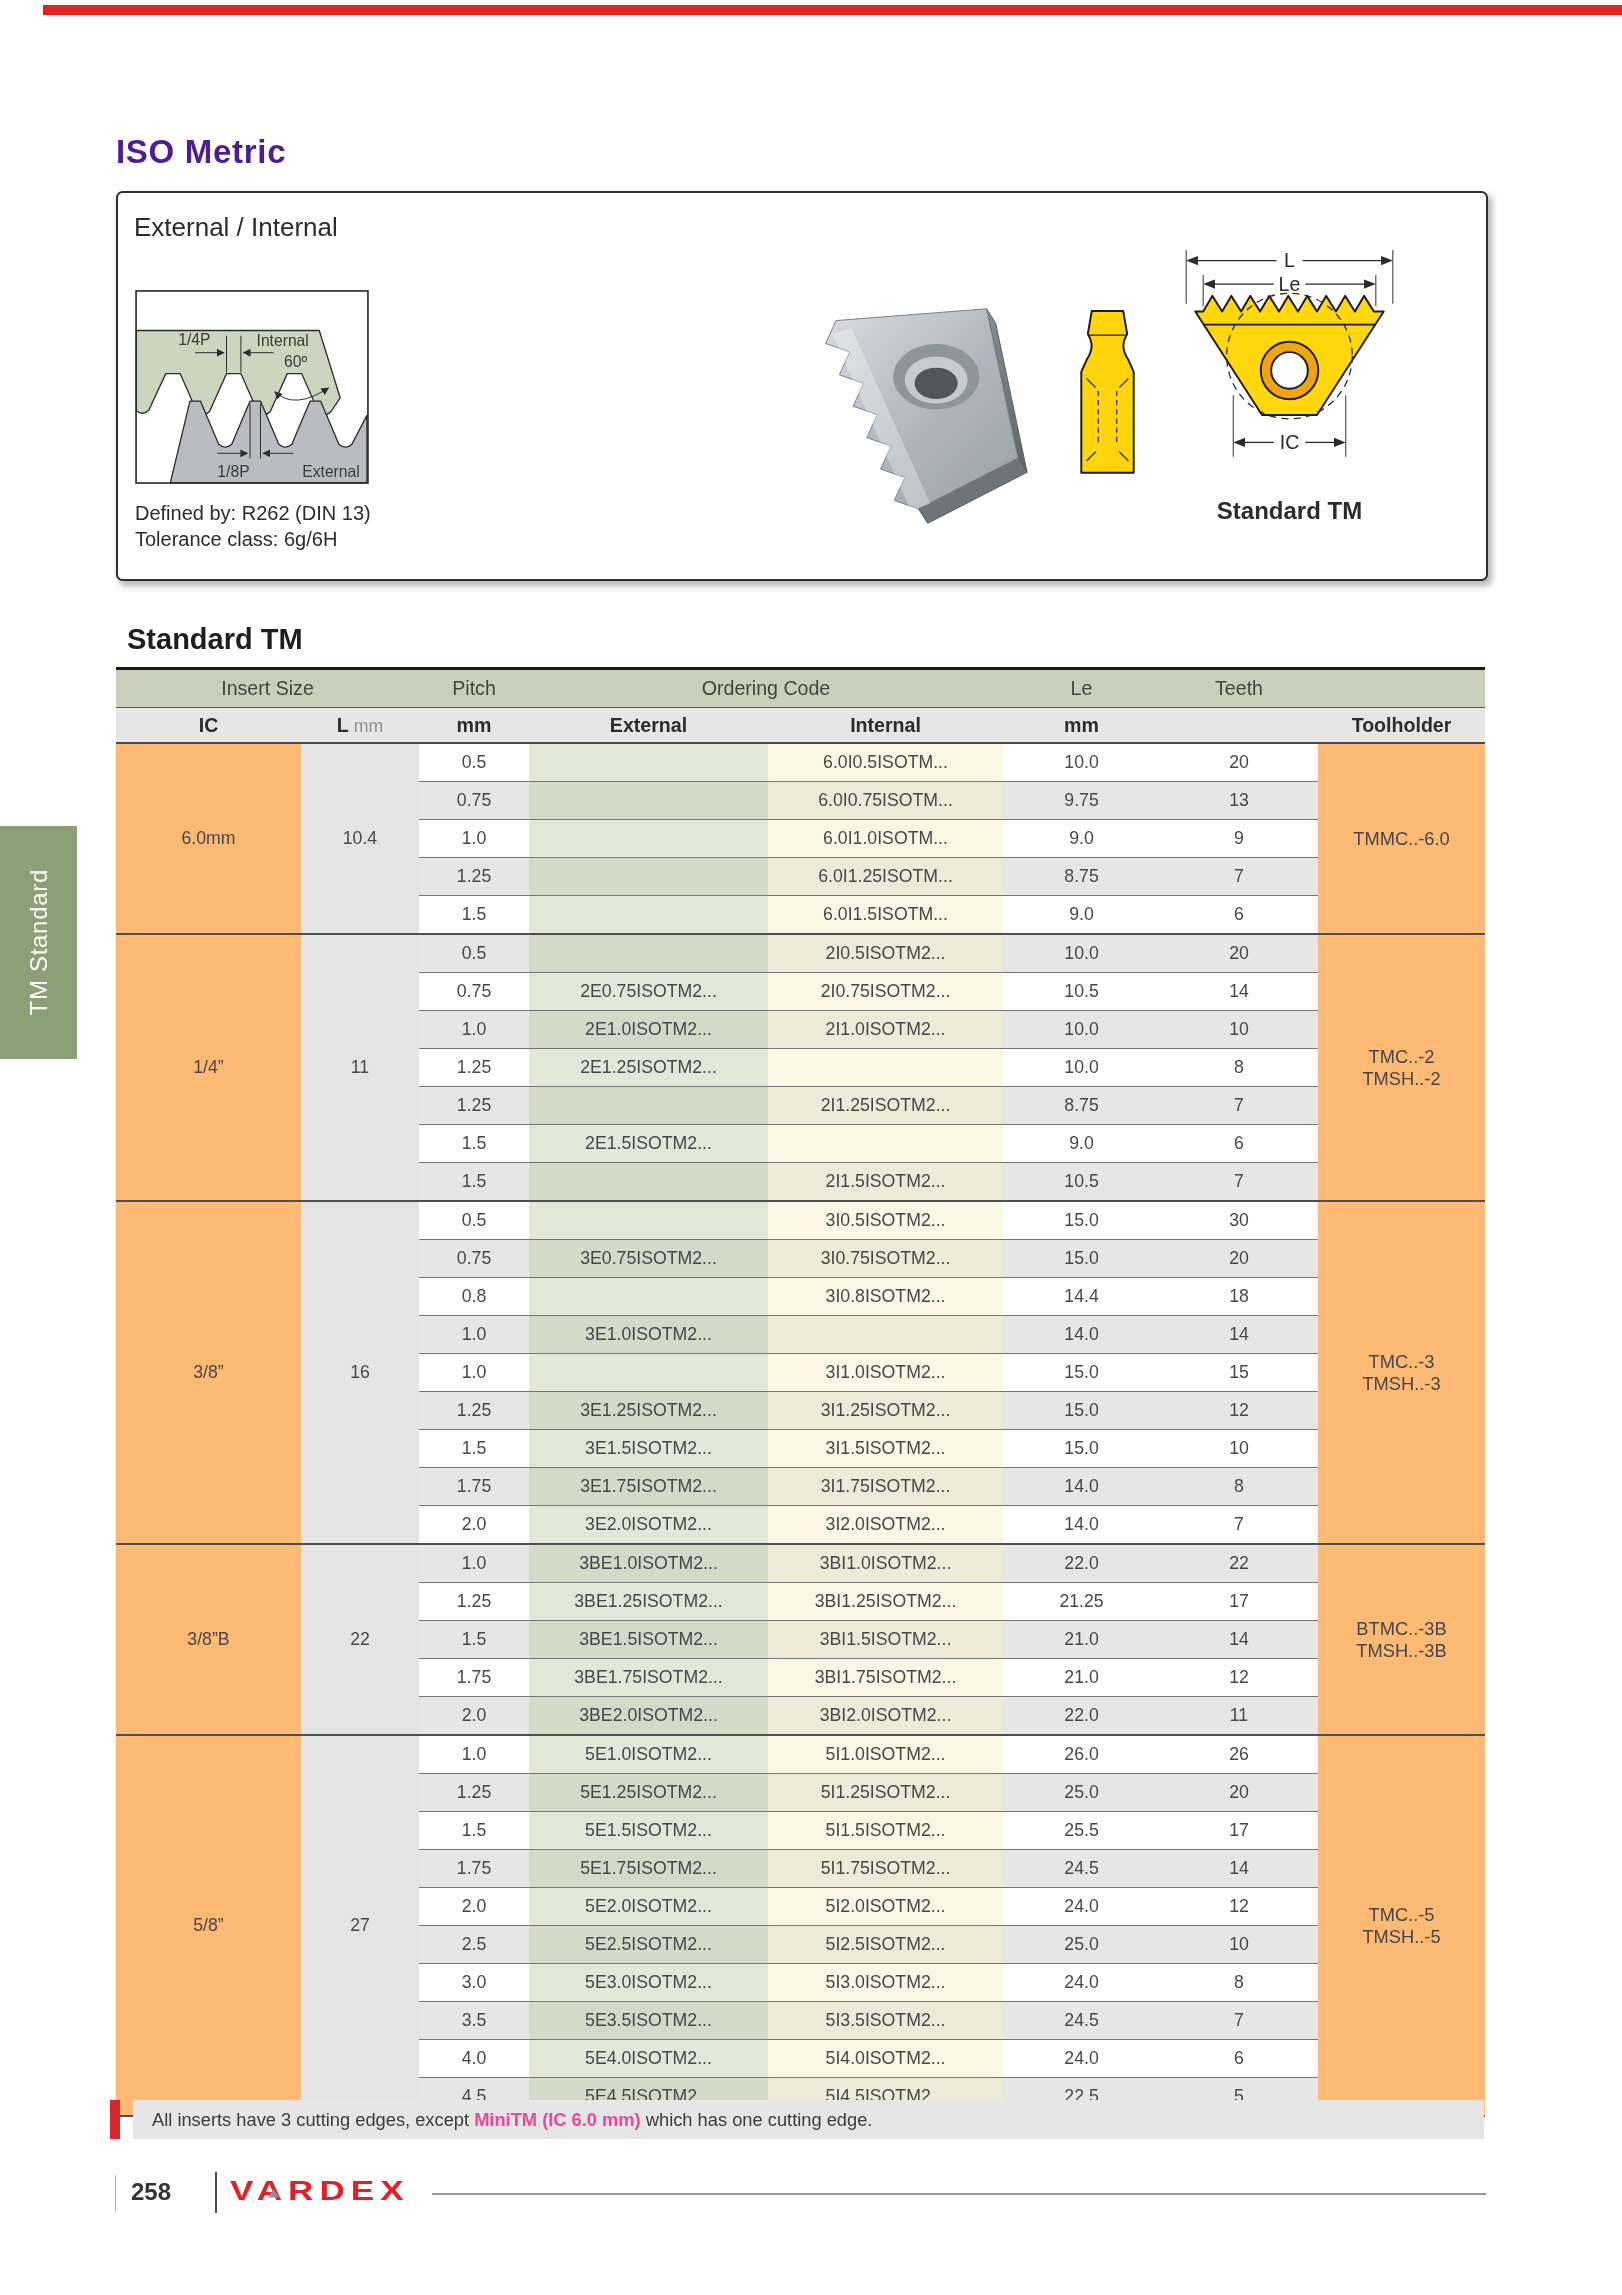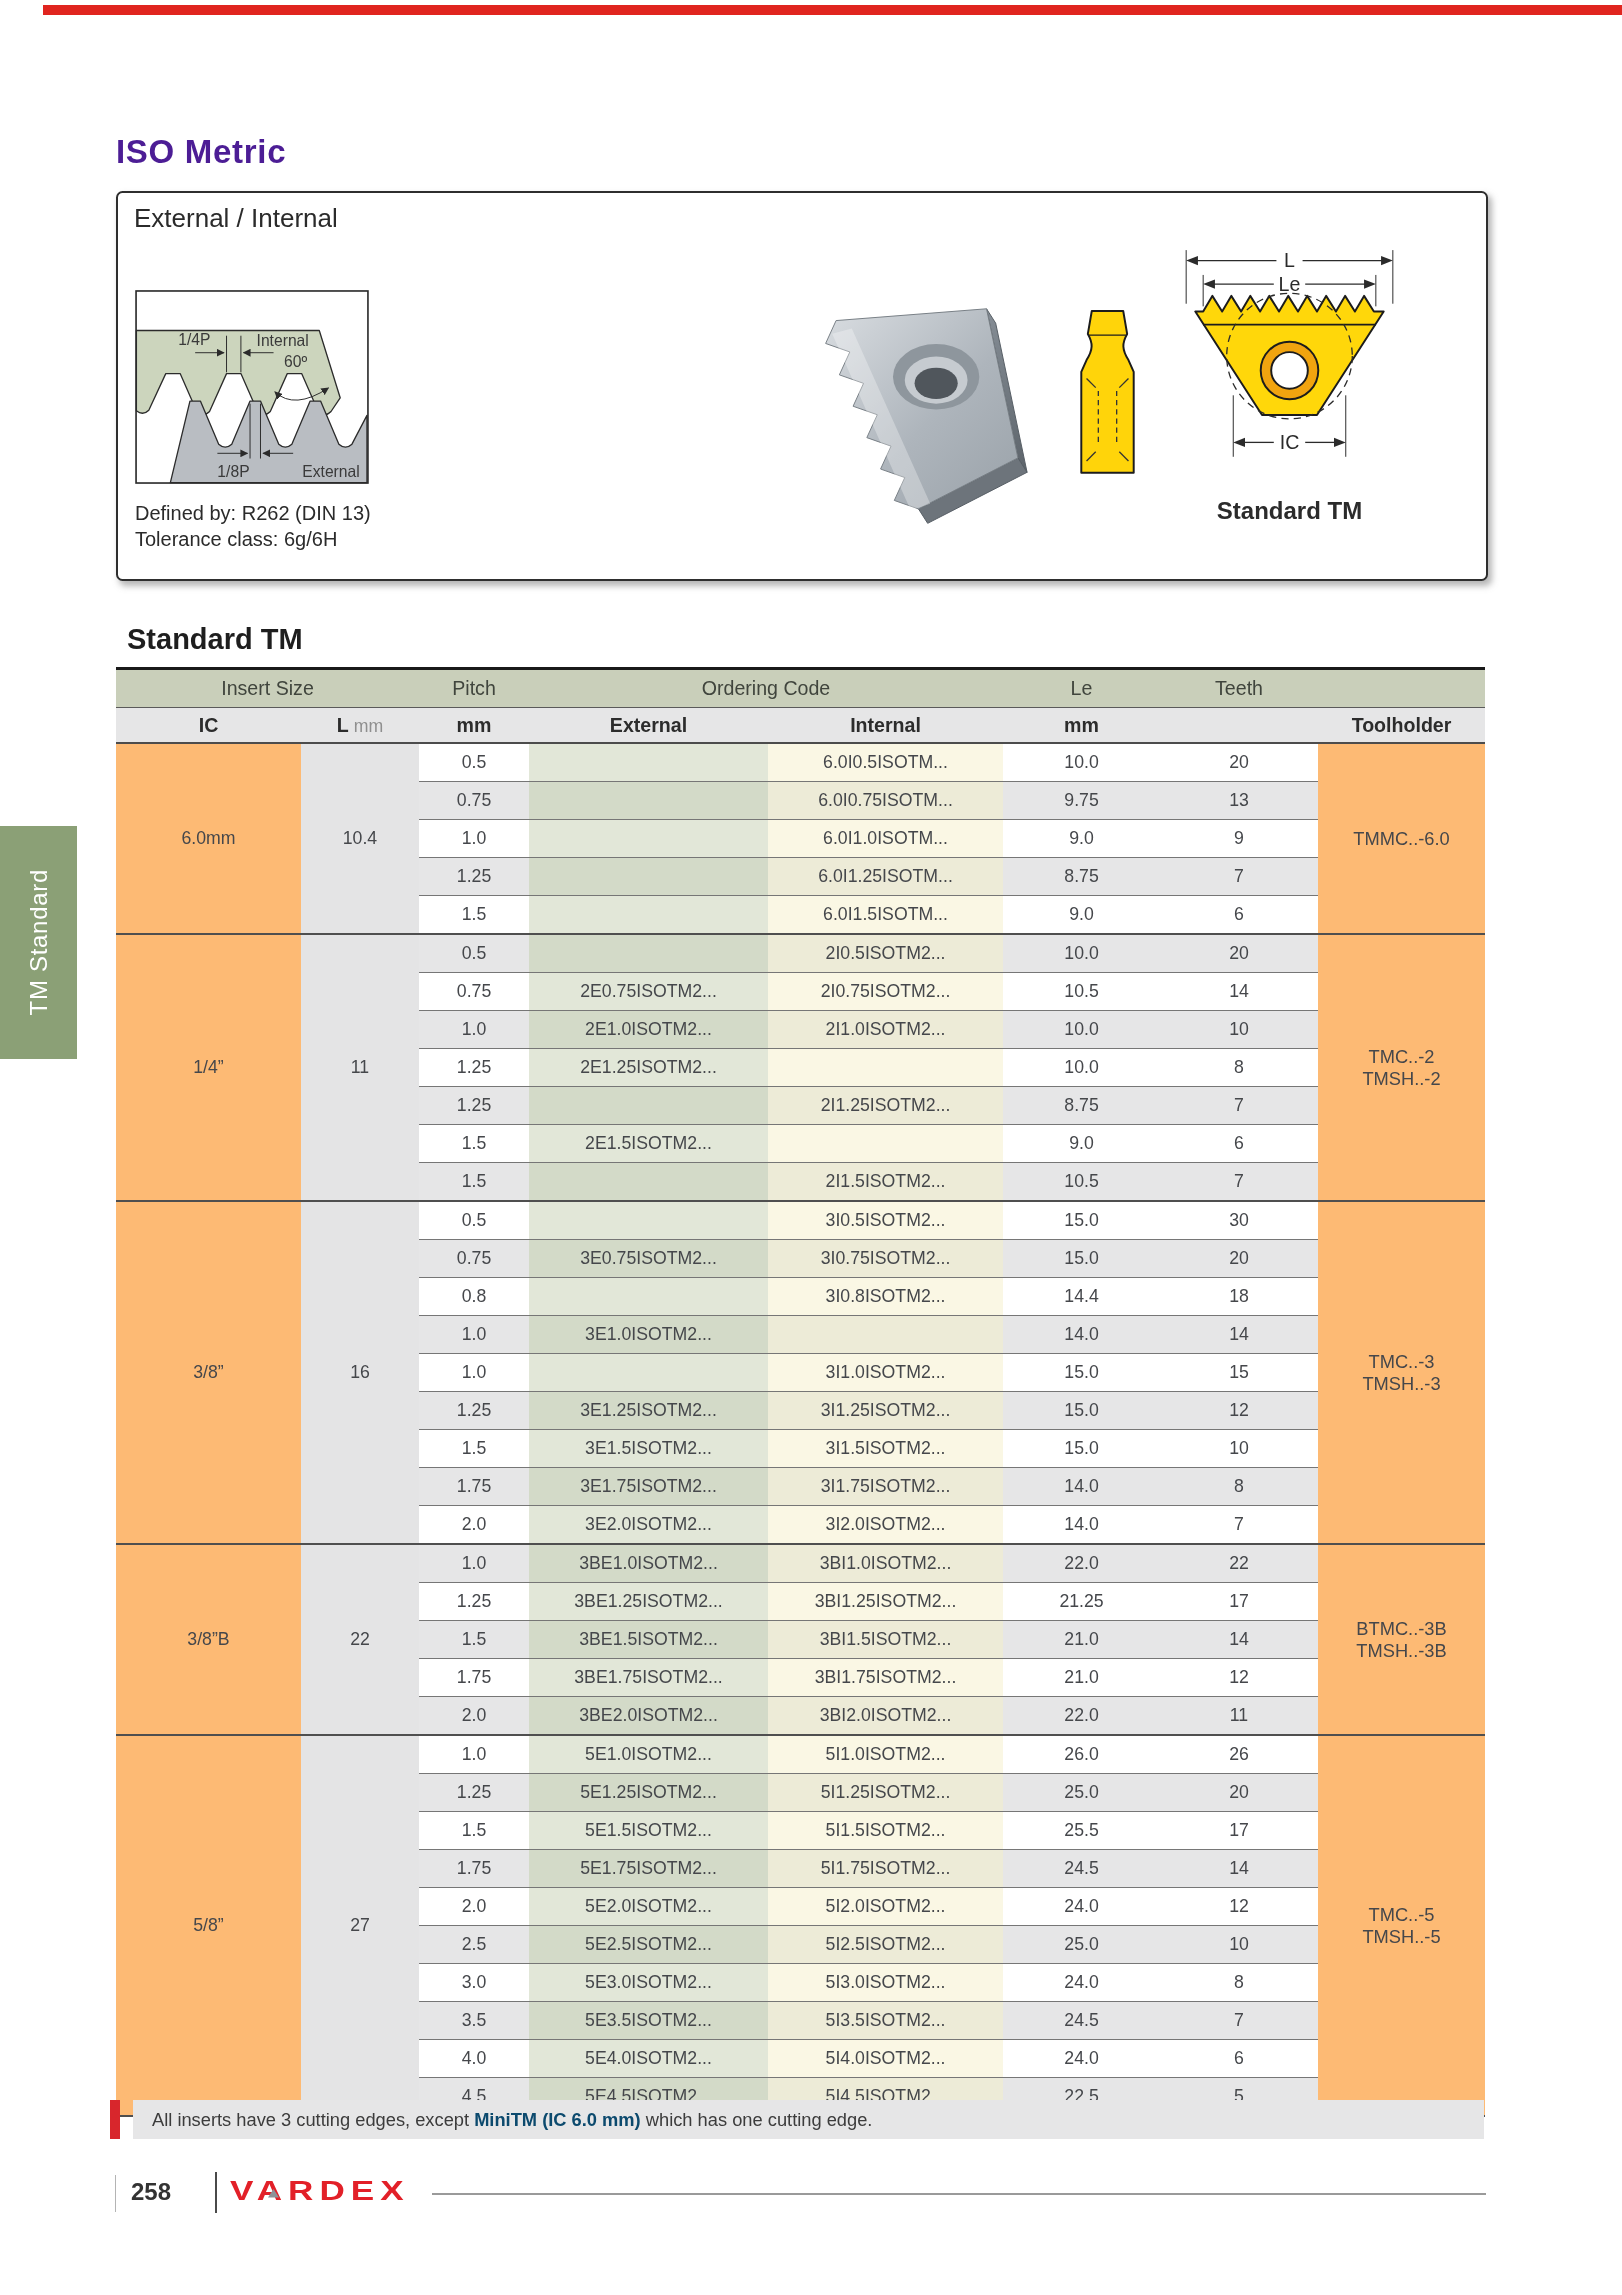--- a/index.html
+++ b/index.html
@@ -9,21 +9,21 @@
   }
   .abs{position:absolute;}
   
   .topbar{left:43px;top:5.2px;width:1580px;height:9.8px;background:#e0251f;}
   
   .h-title{left:116px;top:133px;font-size:33px;font-weight:bold;color:#4c1d95;letter-spacing:0.7px;}
   .section-title{left:127px;top:623px;font-size:29px;font-weight:bold;color:#1e1e1e;}
   
   .infobox{left:116px;top:191px;width:1368px;height:386px;background:#fff;
     border:2px solid #2e2e2e;border-radius:6.5px;box-shadow:3.9px 4.6px 5.9px rgba(110,110,110,.5);}
-  .panel-heading{left:134px;top:203px;font-size:26px;color:#2b2b2b;font-weight:normal;}
+  .panel-heading{left:134px;top:212px;font-size:26px;color:#2b2b2b;font-weight:normal;}
   .defined{left:135px;top:500px;font-size:20px;line-height:26px;color:#2b2b2b;}
   .insert-caption{left:1177px;top:497px;width:225px;text-align:center;font-size:24px;font-weight:bold;color:#2b2b2b;}
   
   table.tm{position:absolute;left:116px;top:667px;width:1368px;border-collapse:collapse;table-layout:fixed;
     border-bottom:2.6px solid #4f4f4f;}
   table.tm th, table.tm td{padding:0;text-align:center;vertical-align:middle;overflow:hidden;white-space:nowrap;}
   table.tm thead tr.h1 th{height:37px;background:#c9cfba;font-size:19.6px;font-weight:normal;color:#40453d;
     border-top:3.3px solid #191919;border-bottom:1.3px solid #5a5a5a;margin-left:33px;}
   table.tm thead tr.h2 th{height:34px;background:#e6e6e7;font-size:19.6px;font-weight:bold;color:#2c2c2c;
     border-bottom:2px solid #4c4c4c;}
@@ -37,21 +37,21 @@
   tr.odd td.c-external{background:#d3dac8;}
   td.c-internal{background:#faf7e4;}
   tr.odd td.c-internal{background:#edebd7;}
   tbody tr:not(.group-start) td.sep{border-top:1.3px solid #767676;}
   tbody tr.group-start td{border-top:2.6px solid #4f4f4f;}
   td.c-th div{line-height:22px;font-size:18.3px;}
   
   .note-red{left:110px;top:2100px;width:9.8px;height:39px;background:#d8262c;}
   .note-bar{left:133px;top:2100px;width:1351px;height:39px;background:#e6e6e7;}
   .note-text{left:152px;top:2100px;height:39px;line-height:39px;font-size:18.3px;color:#3c3c3c;}
-  .note-text b{color:#0c4a6e;}
+  .note-text b{color:#ec4899;}
   
   .f-line1{left:115px;top:2175px;width:1.3px;height:37px;background:#b4b4b4;}
   .f-page{left:131px;top:2178px;width:72px;text-align:left;font-size:24px;font-weight:bold;color:#333;}
   .f-line2{left:215px;top:2172px;width:2px;height:41px;background:#4a4a4a;}
   .f-logo{left:230px;top:2176px;font-size:27px;font-weight:bold;color:#e22028;letter-spacing:4.6px;
     transform:scaleX(1.3);transform-origin:left top;}
   .f-logo-tri{left:268px;top:2189px;width:11px;height:8.5px;background:#8d9298;
     clip-path:polygon(50% 0,100% 100%,0 100%);}
   .f-rule{left:432px;top:2193px;width:1054px;height:2px;background:#9a9a9a;}
   

